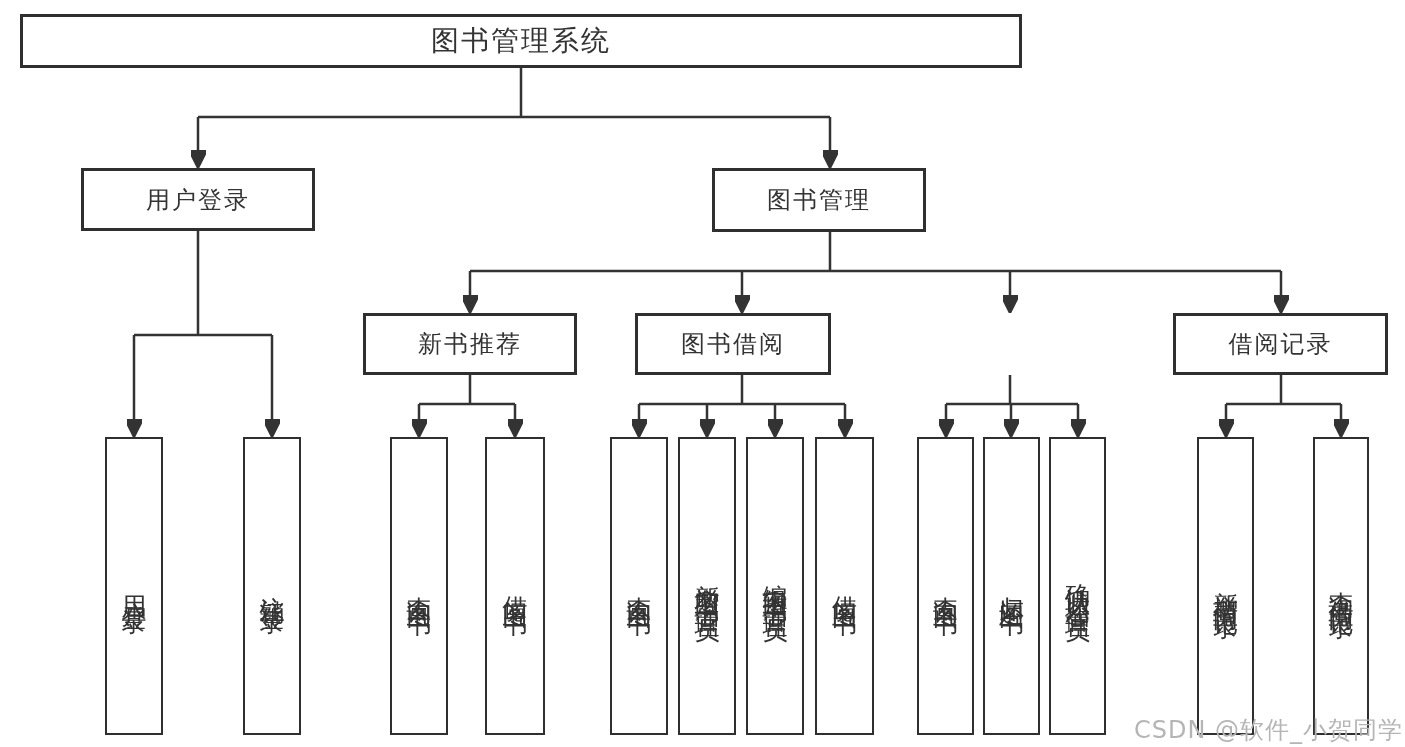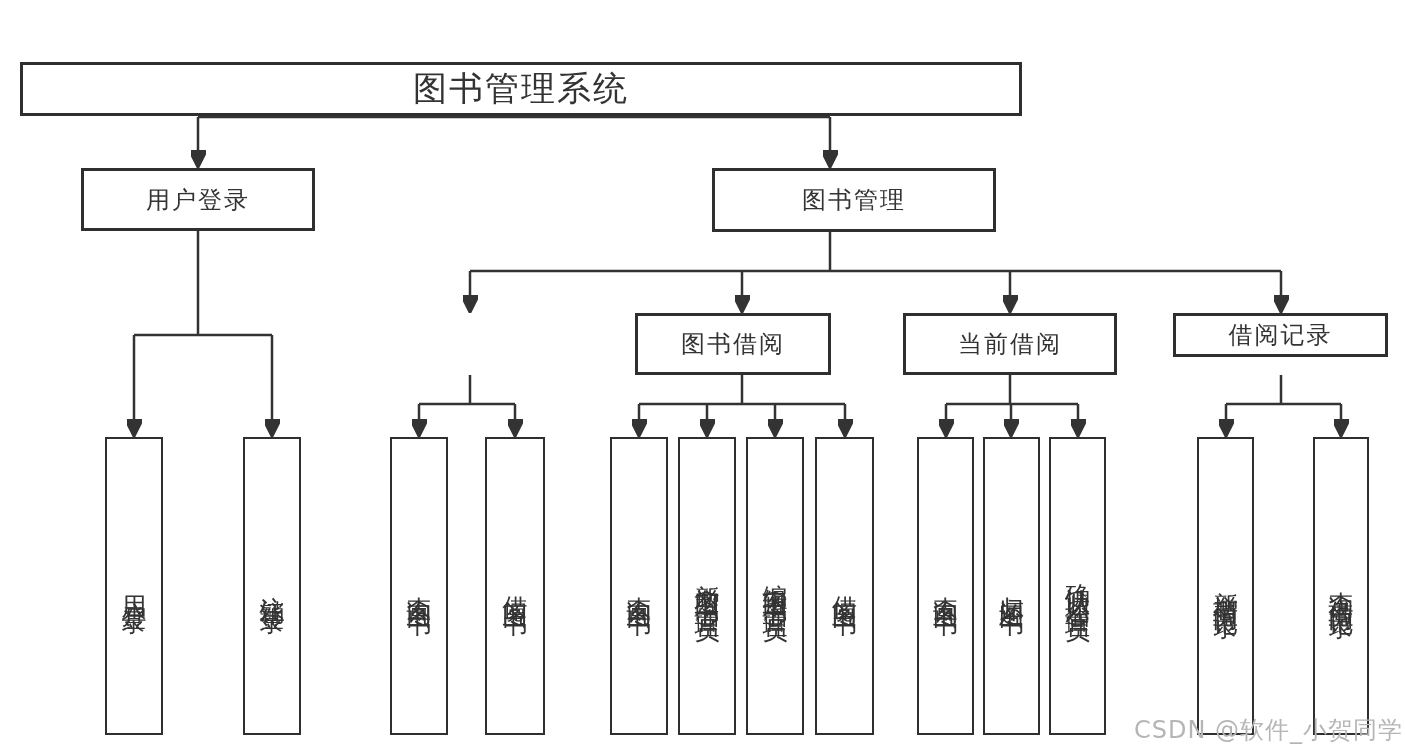--- a/index.html
+++ b/index.html
@@ -16,21 +16,21 @@
   .node{
     position:absolute;
     box-sizing:border-box;
     background:#fff;
     border:3px solid var(--box_border,#2f2f2f);
     display:flex;align-items:center;justify-content:center;
     color:var(--text,#333333);
     z-index:1;
   }
   .hnode{font-size:24px;letter-spacing:2px;white-space:nowrap;}
-  .root{font-size:34px;margin-top:48px;}
+  .root{font-size:28px;}
   .leaf{border-width:2.5px;}
   .vtext{
     writing-mode:vertical-rl;
     text-orientation:mixed;
     font-size:25px;
     letter-spacing:5px;
     line-height:1;
     color:var(--text,#333333);
     white-space:nowrap;
   }
@@ -100,25 +100,25 @@
     <g>
       <path d="M1281,375 V404 M1226,404 H1341"></path>
       <path d="M1226,404 V433" marker-end="url(#arw)"></path>
       <path d="M1341,404 V433" marker-end="url(#arw)"></path>
     </g>
   </svg>
 
   <div class="node hnode root" style="left:20px;top:14px;width:1002px;height:54px">图书管理系统</div>
 
   <div class="node hnode" style="left:81px;top:168px;width:234px;height:63px">用户登录</div>
-  <div class="node hnode" style="left:712px;top:168px;width:284px;height:64px">图书管理</div>
+  <div class="node hnode" style="left:712px;top:168px;width:214px;height:64px">图书管理</div>
 
+  <div class="node hnode" style="left:363px;top:313px;width:214px;height:62px">新书推荐</div>
   <div class="node hnode" style="left:635px;top:313px;width:196px;height:62px">图书借阅</div>
-  <div class="node hnode" style="left:903px;top:313px;width:214px;height:62px">当前借阅</div>
-  <div class="node hnode" style="left:1173px;top:313px;width:215px;height:44px">借阅记录</div>
+  <div class="node hnode" style="left:1173px;top:313px;width:215px;height:62px">借阅记录</div>
 
   <div class="node leaf" style="left:105px;top:437px;width:58px;height:298px">
     <span class="vtext">用户登录</span>
   </div>
   <div class="node leaf" style="left:243px;top:437px;width:58px;height:298px">
     <span class="vtext">注销登录</span>
   </div>
 
   <div class="node leaf" style="left:390px;top:437px;width:58px;height:298px">
     <span class="vtext">查询图书</span>

